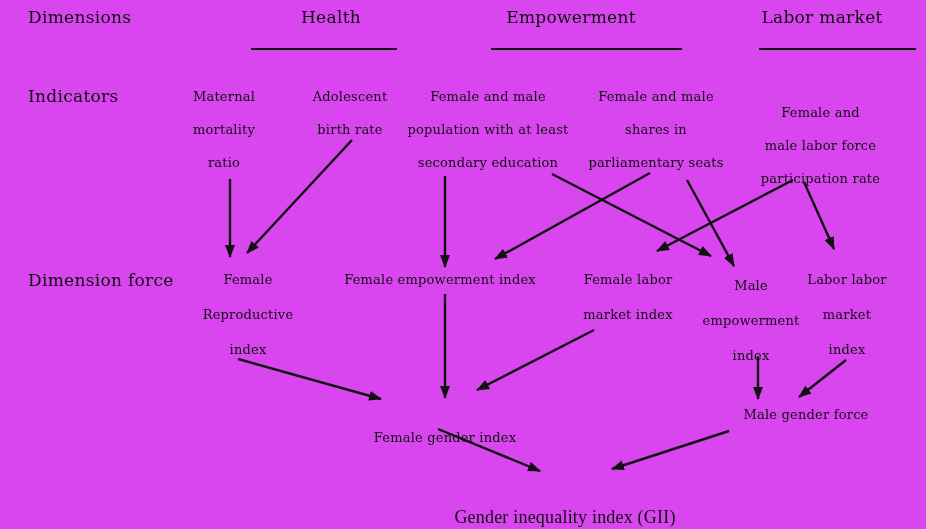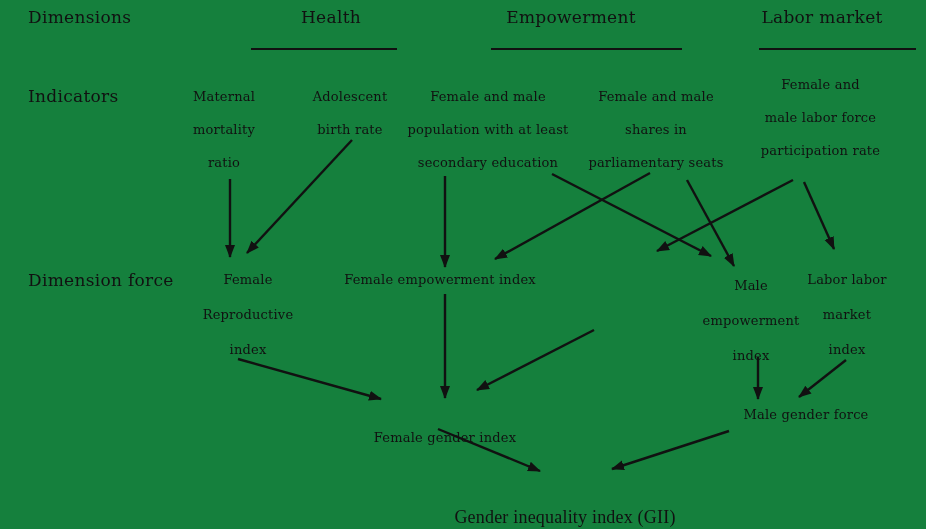--- a/index.html
+++ b/index.html
@@ -1,20 +1,20 @@
 <!DOCTYPE html>
 <html><head>
 <meta charset="utf-8">
 <style>
   html, body { margin: 0; padding: 0; background: #ffffff; }
   #stage {
     position: relative;
     width: 926px;
     height: 529px;
-    background: #15803d;
+    background: #d946ef;
     overflow: hidden;
     font-family: "DejaVu Serif", serif;
     color: #111111;
   }
   .node {
     position: absolute;
     text-align: center;
     white-space: pre-line;
     font-size: 13px;
     letter-spacing: 0.2px;
@@ -97,28 +97,30 @@
 mortality
 ratio</div>
   <div class="node ind" style="left:290px; top:80px; width:120px">Adolescent
 birth rate</div>
   <div class="node ind" style="left:393px; top:80px; width:190px">Female and male
 population with at least
 secondary education</div>
   <div class="node ind" style="left:576px; top:80px; width:160px">Female and male
 shares in
 parliamentary seats</div>
-  <div class="node ind" style="left:738px; top:68px; width:165px">Female and
+  <div class="node ind" style="left:738px; top:96px; width:165px">Female and
 male labor force
 participation rate</div>
 
   <div class="node dim" style="left:183px; top:262px; width:130px">Female
 Reproductive
 index</div>
   <div class="node dim" style="left:328px; top:262px; width:224px">Female empowerment index</div>
+  <div class="node dim" style="left:563px; top:262px; width:130px">Female labor
+market index</div>
   <div class="node dim" style="left:688px; top:268px; width:126px">Male
 empowerment
 index</div>
   <div class="node dim" style="left:790px; top:262px; width:114px">Labor labor
 market
 index</div>
 
   <div class="node" style="left:355px; top:428px; width:180px">Female gender index</div>
   <div class="node" style="left:721px; top:405px; width:170px">Male gender force</div>
 

